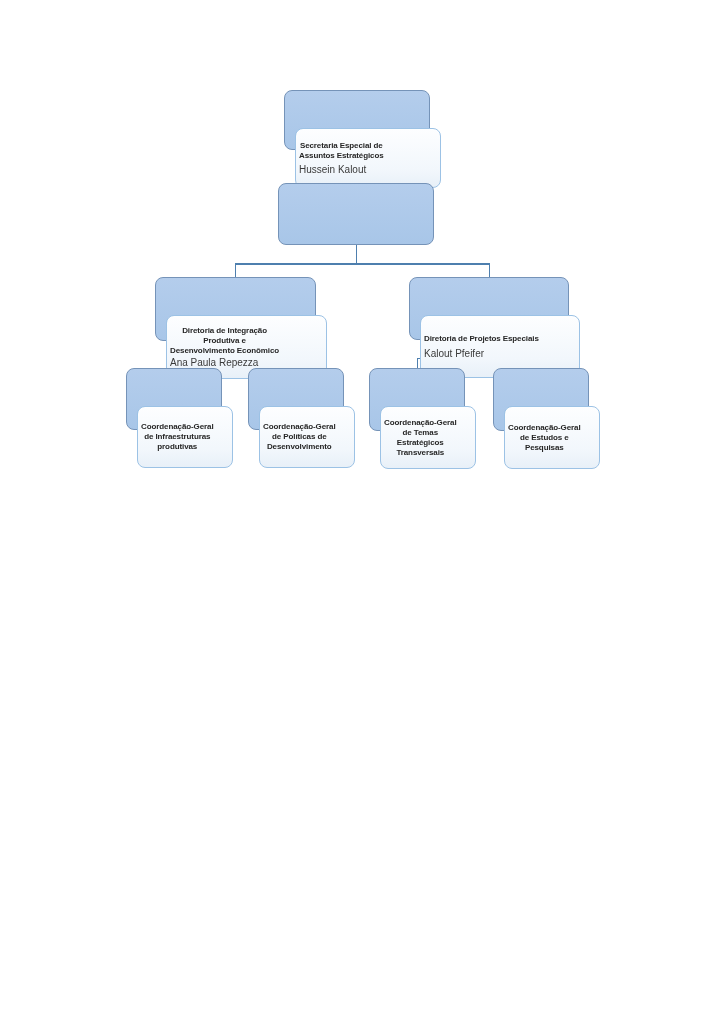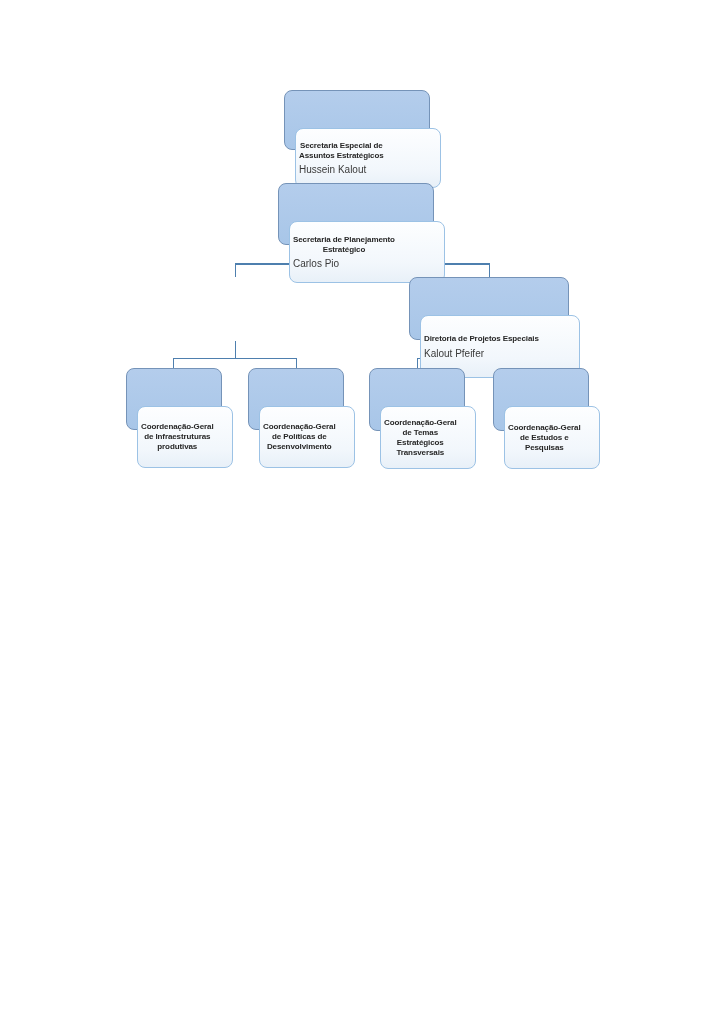--- a/index.html
+++ b/index.html
@@ -91,27 +91,31 @@
       <div class="node-shadow" style="width:146px;height:60px;"></div>
       <div class="node-card" style="width:146px;height:60px;">
         <div class="node-title">Secretaria Especial de
 Assuntos Estratégicos</div>
         <div class="node-name">Hussein Kalout</div>
       </div>
     </div>
 
     <div class="node" style="left:278px;top:183px;width:168px;height:73px;">
       <div class="node-shadow" style="width:156px;height:62px;"></div>
-      <div class="node-card" style="width:156px;height:62px;">
-        <div class="node-title">Secretaria de Planejamento
-Estratégico</div>
-        <div class="node-name">Carlos Pio</div>
+    </div>
+
+    <div class="node" style="left:155px;top:277px;width:173px;height:75px;">
+      <div class="node-shadow" style="width:161px;height:64px;"></div>
+      <div class="node-card" style="width:161px;height:64px;row-gap:2px;">
+        <div class="node-title">Diretoria de Integração
+Produtiva e
+Desenvolvimento Econômico</div>
+        <div class="node-name">Ana Paula Repezza</div>
       </div>
     </div>
-
 
     <div class="node" style="left:409px;top:277px;width:172px;height:74px;">
       <div class="node-shadow" style="width:160px;height:63px;"></div>
       <div class="node-card" style="width:160px;height:63px;row-gap:5px;">
         <div class="node-title">Diretoria de Projetos Especiais</div>
         <div class="node-name">Kalout Pfeifer</div>
       </div>
     </div>
 
     <div class="node" style="left:126px;top:368px;width:108px;height:73px;">

